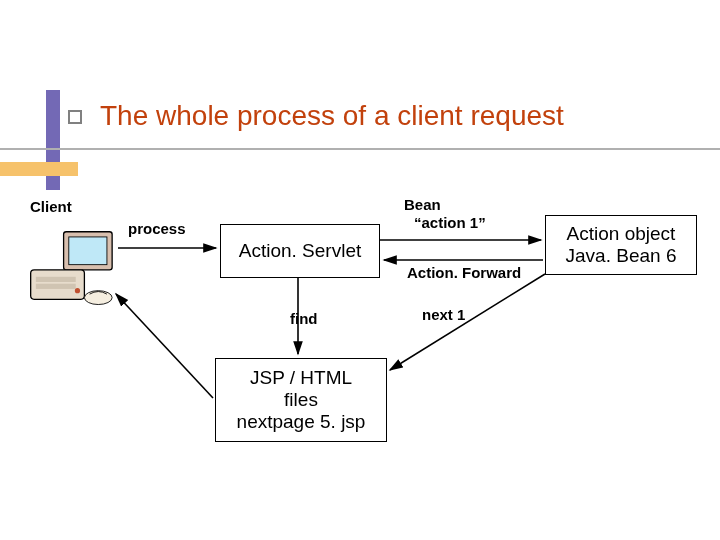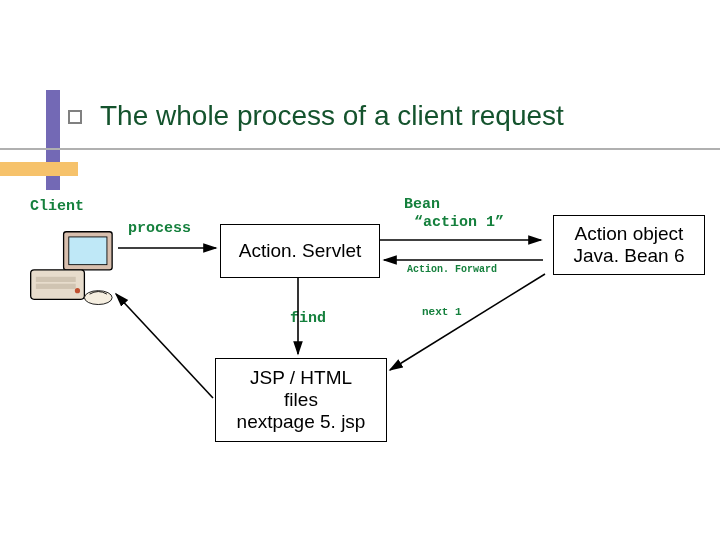--- a/index.html
+++ b/index.html
@@ -12,21 +12,21 @@
     position: relative;
     overflow: hidden;
   }
   .title-block {
     position: absolute;
     left: 100px;
     top: 100px;
   }
   .title-text {
     font-size: 28px;
-    color: #14532d;
+    color: #c2410c;
     font-family: Verdana, sans-serif;
   }
   .title-underline {
     position: absolute;
     left: 0;
     top: 148px;
     width: 720px;
     height: 0;
     border-top: 2px solid #b0b0b0;
   }
@@ -56,22 +56,22 @@
     border: 2px solid #808080;
     background: #fff;
   }
   .canvas {
     position: absolute;
     left: 0; top: 0; width: 720px; height: 540px;
   }
   .label {
     position: absolute;
     font-size: 15px;
-    font-family: Liberation Mono, monospace;
-    color: #15803d;
+    font-family: Liberation Sans, sans-serif;
+    color: #000000;
     font-weight: bold;
   }
   .box {
     position: absolute;
     border: 1.5px solid #000;
     background: #fff;
     text-align: center;
     display: flex;
     flex-direction: column;
     justify-content: center;
@@ -118,30 +118,30 @@
 
   <div class="label" style="left:128px; top:220px; font-weight:bold; font-size:15px;">process</div>
 
   <div class="box" style="left:220px; top:224px; width:158px; height:52px;text-align:right;">
     <span>Action. Servlet</span>
   </div>
 
   <div class="label" style="left:404px; top:196px; font-size:15px;">Bean</div>
   <div class="label" style="left:414px; top:214px; font-size:15px;">“action 1”</div>
 
-  <div class="label" style="left:407px; top:264px; font-size:10px;">Action. Forward</div>
+  <div class="label" style="left:407px; top:264px; font-size:15px;">Action. Forward</div>
 
-  <div class="box" style="left:545px; top:215px; width:150px; height:58px; border-width:1.5px;margin-left:8px;">
+  <div class="box" style="left:545px; top:215px; width:150px; height:58px; border-width:1.5px;">
     <span class="line">Action object</span>
     <span class="line">Java. Bean 6</span>
   </div>
 
   <div class="label" style="left:290px; top:310px; font-size:15px;">find</div>
 
-  <div class="label" style="left:422px; top:306px; font-size:11px;">next 1</div>
+  <div class="label" style="left:422px; top:306px; font-size:15px;">next 1</div>
 
   <div class="box" style="left:215px; top:358px; width:170px; height:82px;justify-content:center;">
     <span class="line">JSP / HTML</span>
     <span class="line">files</span>
     <span class="line">nextpage 5. jsp</span>
   </div>
 
   <svg class="arrows" width="720" height="540">
     <defs>
       <marker id="ah" markerWidth="10" markerHeight="10" refX="8" refY="3" orient="auto" markerUnits="strokeWidth">

